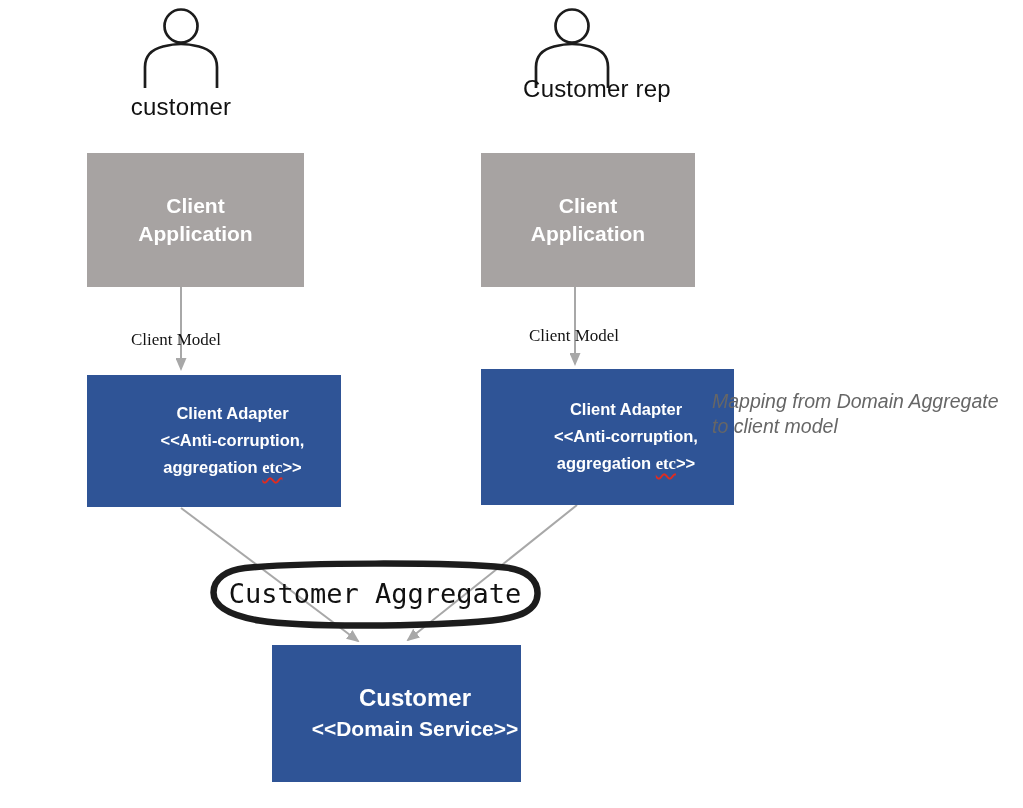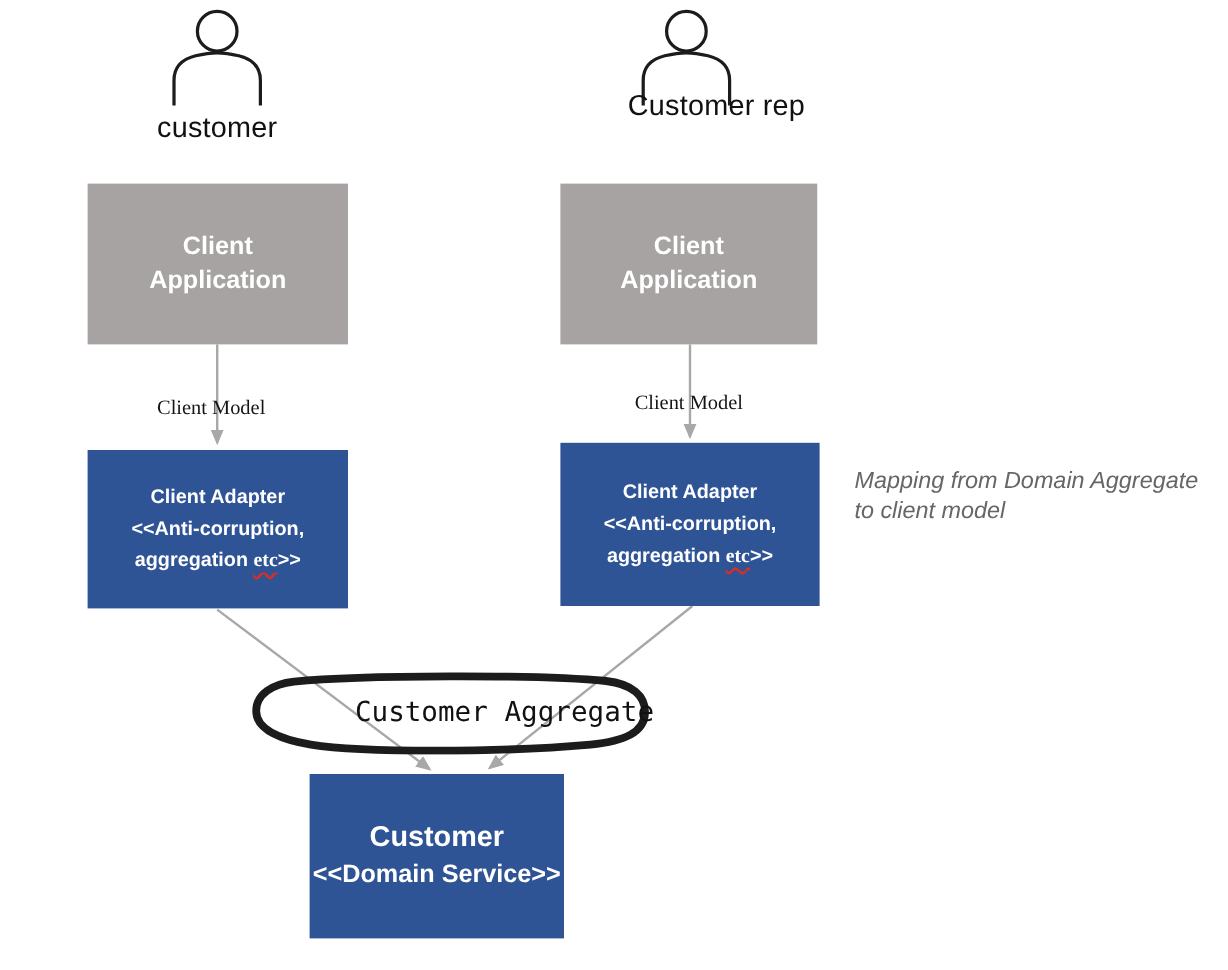--- a/index.html
+++ b/index.html
@@ -22,23 +22,24 @@
   .actor-icon path,.actor-icon circle{fill:none; stroke:var(--ink,#1c1c1c); stroke-width:2.7;}
   .actor-label{
     position:absolute; width:170px; text-align:center; z-index:2;
     font-size:24px; color:#111; letter-spacing:0.2px;
   }
   
   .box{
     position:absolute; z-index:2; display:flex; flex-direction:column;
     align-items:center; justify-content:center; text-align:center;
     color:var(--box-text,#fff);
+    margin-left:14px;
   }
   .box.gray{background:var(--box-gray,#a7a3a2);}
-  .box.blue{background:var(--box-blue,#2f5496);}
+  .box.blue{background:var(--box-blue,#2f5496);padding-left:37px;}
   .app-title{white-space:pre-line; font-size:21px; font-weight:600; line-height:1.35;}
   .adapter-line{font-size:16.5px; font-weight:600; line-height:1.62;}
   .misspelled{
     text-decoration:underline wavy var(--squiggle-red,#e02b20);
     text-decoration-thickness:1.5px; text-underline-offset:4px;
     text-decoration-skip-ink:none;
     font-family:Liberation Serif, serif;
   }
   
   .mono-label{
@@ -51,22 +52,22 @@
     position:absolute; left:712px; top:379px; width:305px; z-index:2;
     font-style:italic; font-size:19.5px; line-height:1.28;
     color:var(--note-gray,#666); white-space:pre-line;margin-top:10px;
   }
   
   .callout{position:absolute; left:205px; top:559px; width:340px; height:70px; z-index:3;}
   .callout svg{position:absolute; inset:0; width:100%; height:100%;}
   .callout svg path{fill:none; stroke:var(--ink,#1c1c1c); stroke-width:6.5; stroke-linejoin:round;}
   .callout-text{
     position:absolute; left:0; right:0; top:50%; transform:translateY(-52%);
-    text-align:right; font-family:"DejaVu Sans Mono","Liberation Mono",monospace;
-    font-size:23px; color:#111; white-space:nowrap; z-index:1;
+    text-align:center; font-family:"DejaVu Sans Mono","Liberation Mono",monospace;
+    font-size:27px; color:#111; white-space:nowrap; z-index:1;
   }
   
   .ds-title{font-size:24px; font-weight:700; line-height:1.25;}
   .ds-stereotype{font-size:21px; font-weight:700; line-height:1.35; margin-top:2px;}
 </style>
 </head>
 <body>
 
 <div class="canvas">
 

